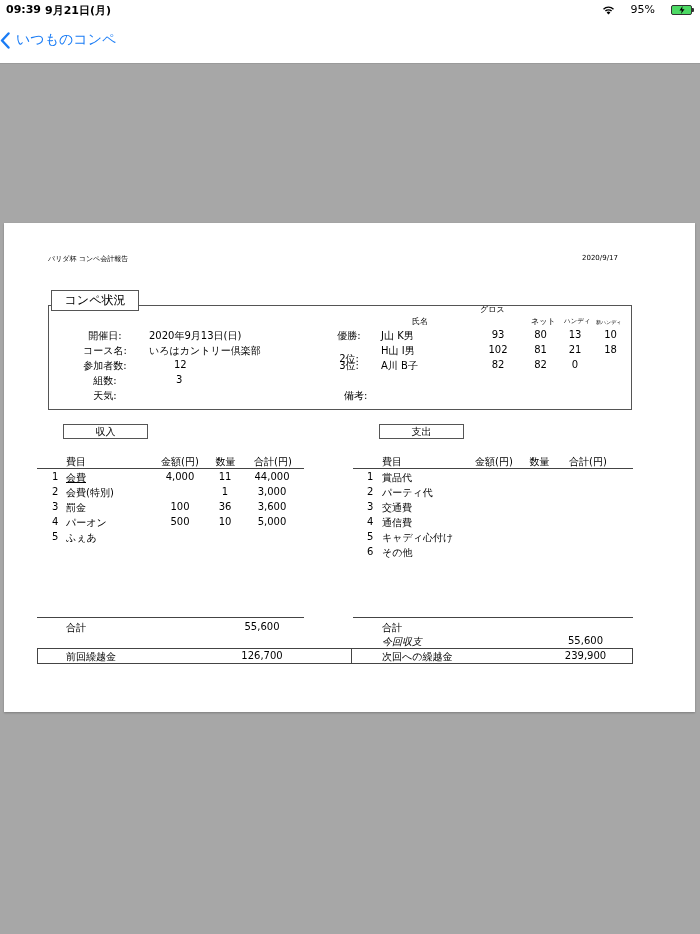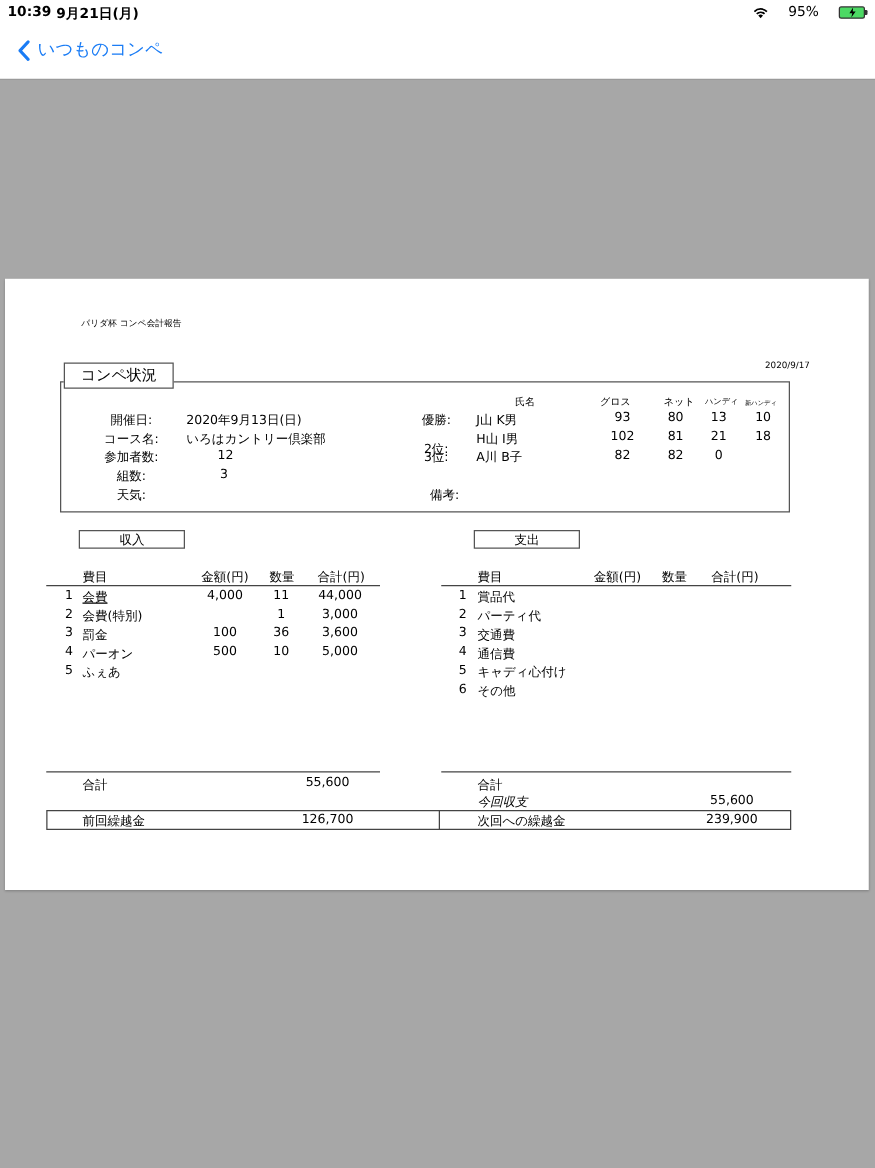--- a/index.html
+++ b/index.html
@@ -6,42 +6,42 @@
   html, body { width: 700px; height: 934px; overflow: hidden; }
   body { background: #a7a7a7; font-family: "DejaVu Sans", "Liberation Sans", sans-serif; color: #000; position: relative; }
 
   .topbar { position: absolute; left: 0; top: 0; width: 700px; height: 64px; background: #ffffff; border-bottom: 1px solid #9a9a9a; }
   .status-time { position: absolute; left: 6px; top: 3px; font-size: 11px; font-weight: bold; }
   .status-date { position: absolute; left: 45px; top: 3px; font-size: 11px; font-weight: bold; }
   .status-right { position: absolute; right: 8px; top: 3px; font-size: 11px; display: flex; align-items: center; gap: 16px; }
   .wifi svg { display: block; }
   .battery { width: 21px; height: 10px; border: 1px solid #333; border-radius: 2px; background: #4cd964; position: relative; display: flex; align-items: center; justify-content: center; }
   .battery::after { content: ""; position: absolute; right: -3px; top: 2px; width: 2px; height: 4px; background: #333; border-radius: 0 1px 1px 0; }
-  .back { position: absolute; left: 14px; top: 31px; display: flex; align-items: center; color: #1a7cf5; font-size: 14px; cursor: pointer; }
+  .back { position: absolute; left: 0; top: 31px; display: flex; align-items: center; color: #1a7cf5; font-size: 14px; cursor: pointer; }
   .back svg { margin-right: 6px; }
 
   .page { position: absolute; left: 4px; top: 223px; width: 691px; height: 489px; background: #ffffff; box-shadow: 0 1px 2px rgba(0,0,0,0.25); }
   .abs { position: absolute; white-space: nowrap; }
   .small { font-size: 7px; }
   .t10 { font-size: 10px; }
   .r { text-align: center; }
 
   .status-box { position: absolute; left: 44px; top: 82px; width: 584px; height: 105px; border: 1px solid #555; }
   .status-tab { position: absolute; left: 47px; top: 67px; width: 88px; height: 21px; border: 1px solid #555; background: #fff; font-size: 12px; display: flex; align-items: center; justify-content: center; }
 
   .caption-box { position: absolute; height: 15px; width: 85px; border: 1px solid #555; font-size: 10px; display: flex; align-items: center; justify-content: center; }
   .hline { position: absolute; height: 1px; background: #444; }
   .vline { position: absolute; width: 1px; background: #444; }
   .boxline { position: absolute; border: 1px solid #444; }
 </style>
 </head>
 <body>
 
 <div class="topbar">
-  <span class="status-time">10:39</span>
+  <span class="status-time">09:39</span>
   <span class="status-date">9月21日(月)</span>
   <div class="status-right">
     <span class="wifi">
       <svg width="13" height="10" viewBox="0 0 13 10">
           <path d="M6.5 9.5 L4.6 7.4 A2.8 2.8 0 0 1 8.4 7.4 Z" fill="#000"></path>
           <path d="M2.9 5.6 A5.2 5.2 0 0 1 10.1 5.6 L9.1 6.6 A3.8 3.8 0 0 0 3.9 6.6 Z" fill="#000"></path>
           <path d="M1 3.7 A7.8 7.8 0 0 1 12 3.7 L11 4.7 A6.4 6.4 0 0 0 2 4.7 Z" fill="#000"></path>
         </svg>
     </span>
     <span>95%</span>
@@ -53,39 +53,39 @@
   </div>
   <div class="back">
     <svg width="10" height="17" viewBox="0 0 10 17">
         <path d="M8.5 1.5 L2 8.5 L8.5 15.5" stroke="#1a7cf5" stroke-width="2.4" fill="none" stroke-linecap="round" stroke-linejoin="round"></path>
       </svg>
     <span>いつものコンペ</span>
   </div>
 </div>
 
 <div class="page">
-  <span class="abs small" style="left:44px; top:31px;margin-left:17px;">パリダ杯 コンペ会計報告</span>
-  <span class="abs small" style="left:608px; top:31px;margin-top:34px;">2020/9/17</span>
+  <span class="abs small" style="left:44px; top:31px;">パリダ杯 コンペ会計報告</span>
+  <span class="abs small" style="left:578px; top:31px;">2020/9/17</span>
 
   <div class="status-box"></div>
   <div class="status-tab">コンペ状況</div>
 
   <span class="abs t10 r" style="left:60px; width:82px; top:106px;">開催日:</span>
   <span class="abs t10" style="left:145px; top:106px;">2020年9月13日(日)</span>
   <span class="abs t10 r" style="left:60px; width:82px; top:121px;">コース名:</span>
   <span class="abs t10" style="left:145px; top:121px;">いろはカントリー倶楽部</span>
   <span class="abs t10 r" style="left:60px; width:82px; top:136px;">参加者数:</span>
   <span class="abs t10" style="left:170px; top:136px;">12</span>
   <span class="abs t10 r" style="left:60px; width:82px; top:151px;">組数:</span>
   <span class="abs t10" style="left:172px; top:151px;">3</span>
   <span class="abs t10 r" style="left:60px; width:82px; top:166px;">天気:</span>
   <span class="abs t10" style="left:145px; top:166px;"></span>
 
   <span class="abs" style="left:408px; top:93px; font-size:8px;">氏名</span>
-  <span class="abs" style="left:476px; top:93px; font-size:8px;">グロス</span>
+  <span class="abs" style="left:476px; top:81px; font-size:8px;">グロス</span>
   <span class="abs" style="left:527px; top:93px; font-size:8px;">ネット</span>
   <span class="abs" style="left:560px; top:94px; font-size:6.5px;">ハンディ</span>
   <span class="abs" style="left:592px; top:96px; font-size:5px;">新ハンディ</span>
 
   <div>
     <span class="abs t10 r" style="left:320px; width:50px; top:106px;">優勝:</span>
     <span class="abs t10" style="left:377px; top:106px;">J山 K男</span>
     <span class="abs t10 r" style="left:470px; width:48px; top:106px;">93</span>
     <span class="abs t10 r" style="left:520px; width:33px; top:106px;">80</span>
     <span class="abs t10 r" style="left:555px; width:32px; top:106px;">13</span>

